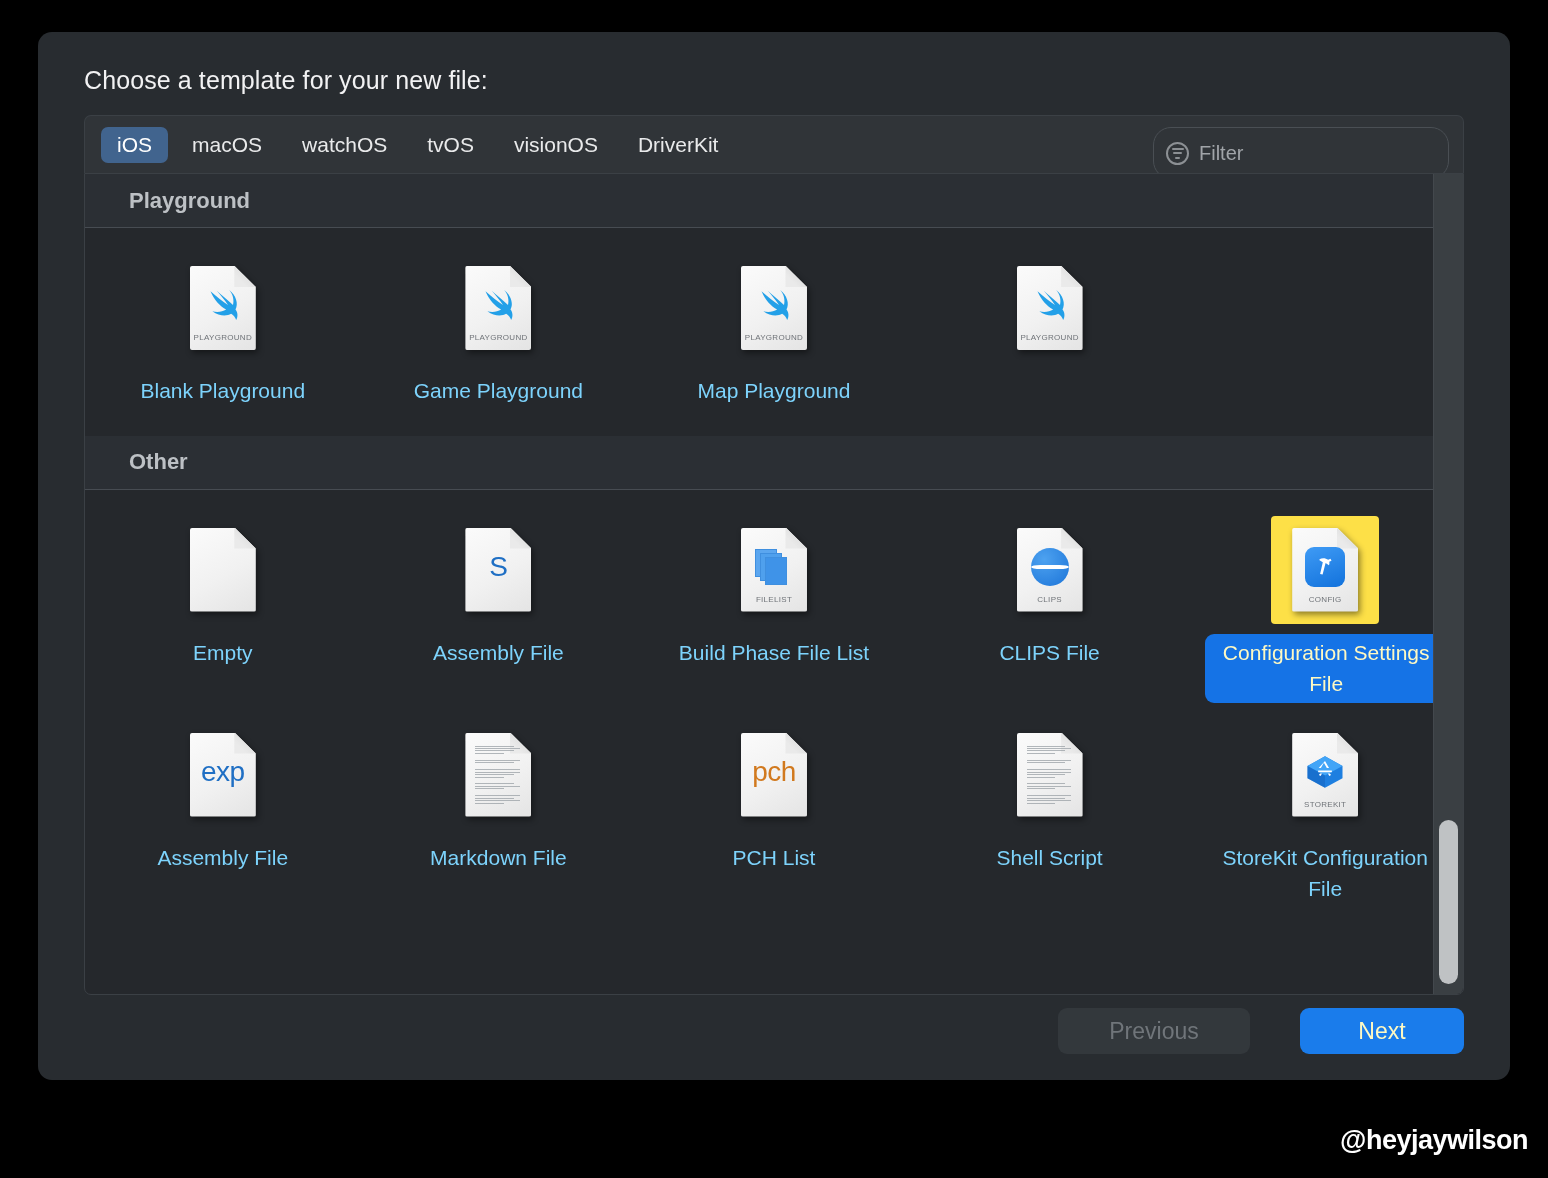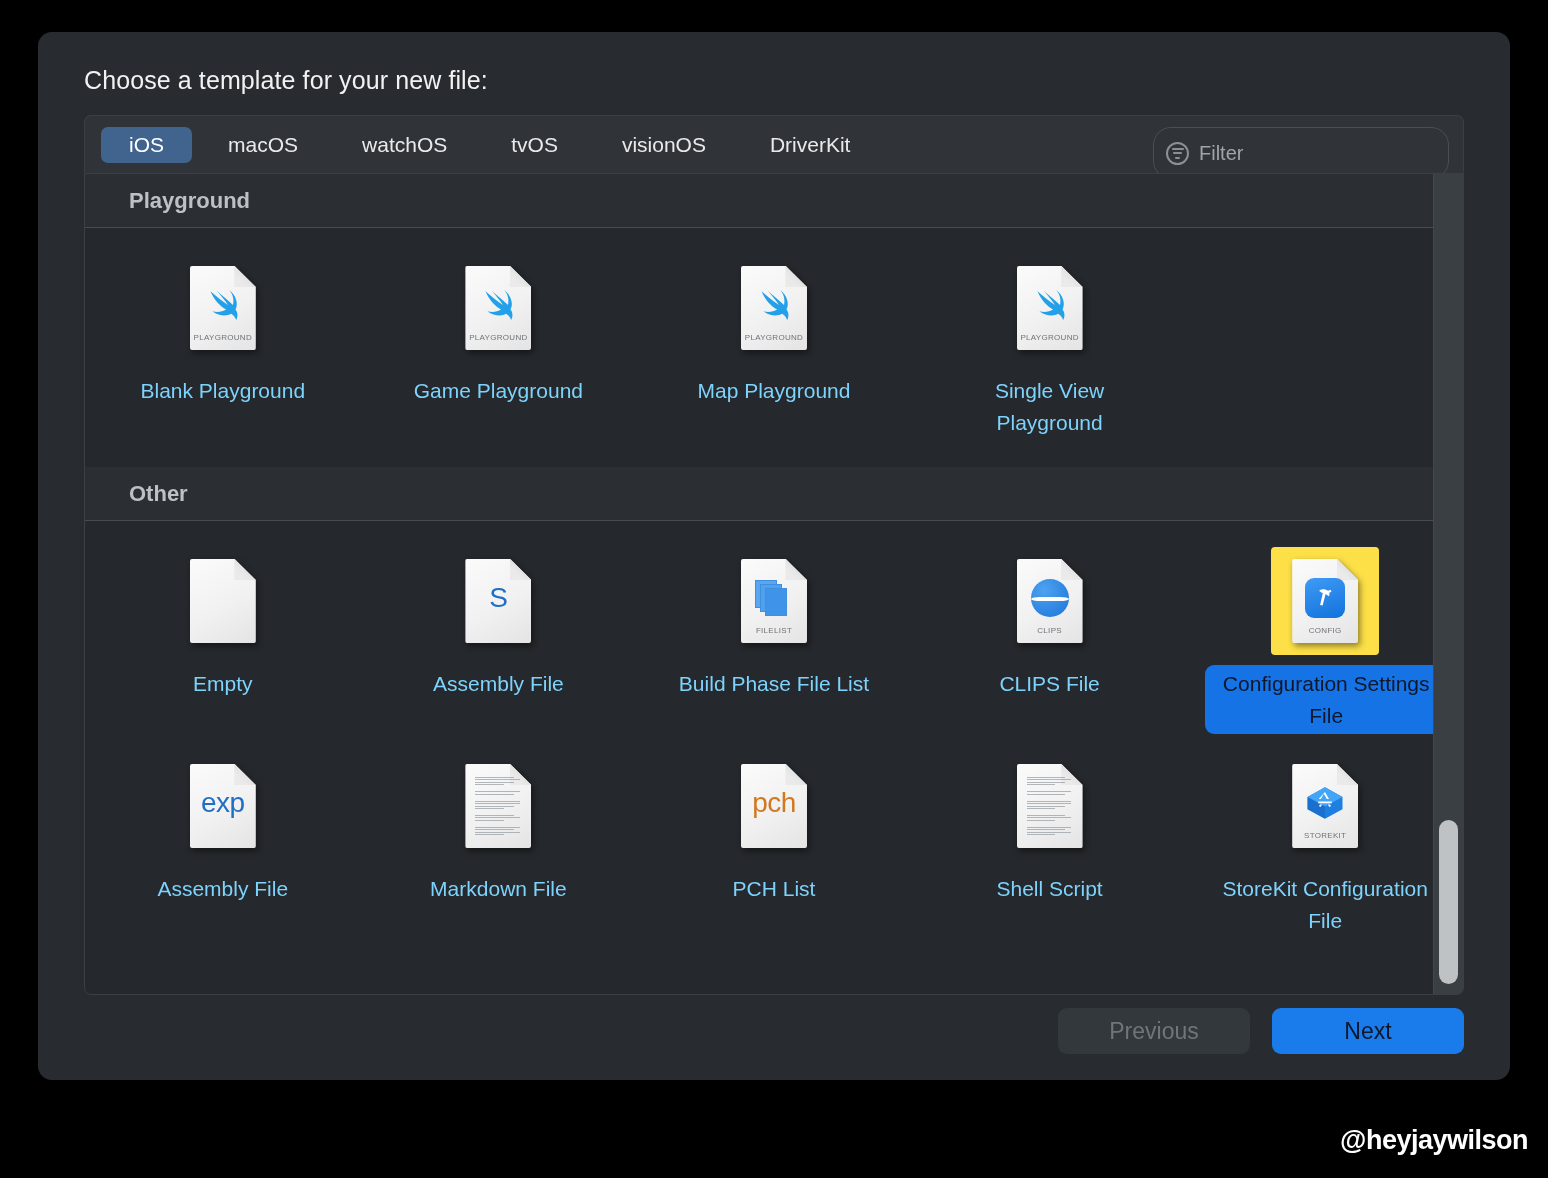--- a/index.html
+++ b/index.html
@@ -55,21 +55,21 @@
     border-top-left-radius: 7px;
     border-top-right-radius: 7px;
     display: flex;
     align-items: center;
     padding: 0 16px;
   }
 
   .tab {
     font-size: 21px;
     color: #e9eaeb;
-    padding: 6px 28px;
+    padding: 6px 16px;
     border-radius: 7px;
     margin-right: 8px;
     white-space: nowrap;
     cursor: default;
   }
   .tab.active {
     background: #41648e;
     color: #ffffff;
   }
 
@@ -164,21 +164,21 @@
     font-size: 21px;
     line-height: 1.5;
     color: #7dd3fc;
     text-align: center;
     max-width: 240px;
     padding: 3px 14px;
     border-radius: 9px;
   }
   .cell.selected .cell-label {
     background: #1573e6;
-    color: #0f172a;
+    color: #fef9c3;
     padding-left: 16px;
   }
 
   
   .doc {
     position: relative;
     width: 66px;
     height: 84px;
     filter: drop-shadow(2px 3px 3px rgba(0,0,0,0.45));
   }
@@ -334,23 +334,23 @@
     color: #ffffff;
   }
   .btn-previous {
     right: 214px;
     width: 192px;
     background: #33383c;
     color: #70757a;
   }
   .btn-next {
     right: 0;
-    width: 192px;
+    width: 164px;
     background: #1a7ceb;
-    color: #0f172a;
+    color: #fef9c3;
   }
 
   
   .watermark {
     position: absolute;
     right: 20px;
     bottom: 22px;
     font-size: 27px;
     font-weight: bold;
     color: #ffffff;
@@ -446,21 +446,20 @@
               <div class="page"></div>
                 <div class="fold"></div>
               <div class="glyph">
                 <svg class="swift-bird" viewBox="0 0 64 60">
                   <path fill="#23a0e8" d="M12 8c10 9 20 17 28 22-6-9-12-16-18-23 9 8 18 15 26 23 2-8 0-17-6-24 11 9 15 22 10 31 5 6 3 14 1 17-1-4-4-8-8-10-7 4-19 4-30-4 8 2 16 1 22-3C28 33 18 22 12 8z"></path>
                 </svg>
               </div>
               <div class="kind">PLAYGROUND</div>
             </div>
           </div>
-          <div class="cell-label">Single View Playground</div>
         </div>
 
         <div class="cell"></div>
       </div>
 
       <div class="group-header">
         <span class="group-header-label">Other</span>
       </div>
 
       <div class="grid">

